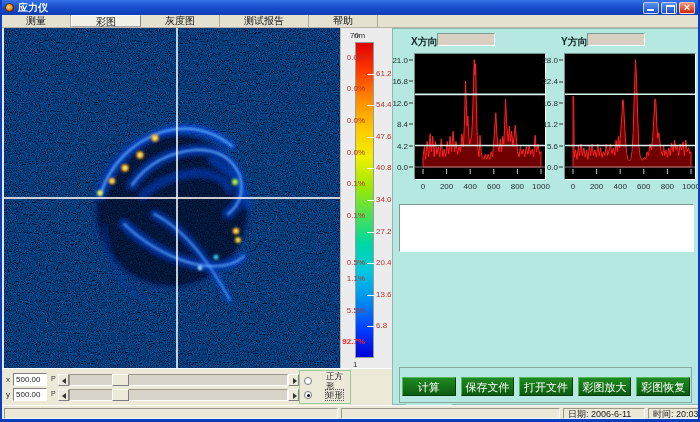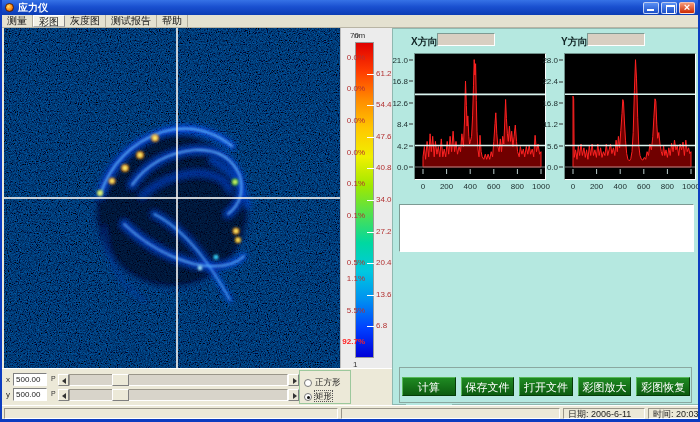--- a/index.html
+++ b/index.html
@@ -16,21 +16,21 @@
   .winbtns{display:flex;gap:2px;}
   .wbtn{width:16px;height:12px;border-radius:2px;border:1px solid rgba(255,255,255,.7);
     background:linear-gradient(#5a90f4,#1c50c8);position:relative;cursor:pointer;}
   .wbtn.close{background:linear-gradient(#f49a7a,#cc2800);}
   .g-min::before{content:"";position:absolute;left:3px;bottom:2px;width:7px;height:2px;background:#fff;}
   .g-max::before{content:"";position:absolute;left:4px;top:2px;width:7px;height:6px;border:1px solid #fff;border-top-width:2px;}
   .g-x::before{content:"\00d7";position:absolute;left:0;top:-2px;width:14px;text-align:center;color:#fff;font-size:11px;font-weight:bold;}
   
   .menubar{position:absolute;left:0;top:15px;width:100%;height:13px;background:#e4e1d0;
     border-bottom:1px solid #b8b4a4;display:flex;align-items:stretch;font-size:10px;}
-  .menu-item{padding:0 5px;line-height:12px;color:#111;border-right:1px solid #b0ac9c;cursor:pointer;}
+  .menu-item{padding:0 24px;line-height:12px;color:#111;border-right:1px solid #b0ac9c;cursor:pointer;}
   .menu-item.active{background:#f2f0e4;border:1px outset #fff;border-right:1px solid #888;}
   
   .client{position:absolute;left:0;top:28px;width:700px;height:377px;background:#ece9d8;}
   
   .image-panel{position:absolute;left:2px;top:0;width:336px;height:340px;background:#000;overflow:hidden;}
   .cross-v{position:absolute;left:172px;top:0;width:2px;height:340px;background:rgba(235,235,235,.85);}
   .cross-h{position:absolute;left:0;top:169px;width:336px;height:2px;background:rgba(235,235,235,.85);}
   
   .cb-strip{position:absolute;left:338px;top:0;width:52px;height:340px;background:#ececec;border-left:1px solid #bbb;}
   .cb-bar{position:absolute;left:14px;top:14px;width:19px;height:316px;border:1px solid #999;}
@@ -72,21 +72,21 @@
   .sb-arrow{position:absolute;top:1px;width:11px;height:12px;background:#ece9d8;
     border:1px solid;border-color:#fff #808080 #808080 #fff;cursor:pointer;}
   .sb-arrow::before{content:"";position:absolute;top:3px;border-style:solid;}
   .sb-left{left:56px;}  .sb-left::before{left:3px;border-width:3px 4px 3px 0;border-color:transparent #333 transparent transparent;}
   .sb-right{left:286px;} .sb-right::before{left:4px;border-width:3px 0 3px 4px;border-color:transparent transparent transparent #333;}
   .sb-track{position:absolute;left:67px;top:1px;width:219px;height:12px;background:#d8d4ca;
     border:1px solid;border-color:#9a968a #fff #fff #9a968a;cursor:pointer;}
   .sb-thumb{position:absolute;left:110px;top:1px;width:17px;height:12px;background:#ece9d8;
     border:1px solid;border-color:#fff #808080 #808080 #fff;cursor:grab;}
   .radio-group{position:absolute;left:297px;top:1px;width:52px;height:34px;border:1px solid #9cc89c;background:#ece9d8;}
-  .radio-row{position:absolute;left:4px;height:12px;display:flex;align-items:flex-end;gap:3px;cursor:pointer;}
+  .radio-row{position:absolute;left:4px;height:12px;display:flex;align-items:center;gap:14px;cursor:pointer;}
   .radio-circle{width:8px;height:8px;border-radius:50%;background:#fff;border:1px solid #777;position:relative;flex:none;}
   .radio-circle.sel::before{content:"";position:absolute;left:1.5px;top:1.5px;width:3px;height:3px;border-radius:50%;background:#111;}
   .radio-label{font-size:8.5px;color:#222;line-height:10px;}
   .radio-label.focus{outline:1px dotted #555;}
   
   .statusbar{position:absolute;left:0;top:405px;width:700px;height:15px;background:#ece9d8;border-top:1px solid #fff;}
   .sb-panel{position:absolute;top:2px;height:11px;border:1px solid;border-color:#9a968a #fff #fff #9a968a;
     font-size:9px;color:#222;padding:0 4px;line-height:10px;white-space:nowrap;}
 </style>
 </head>

